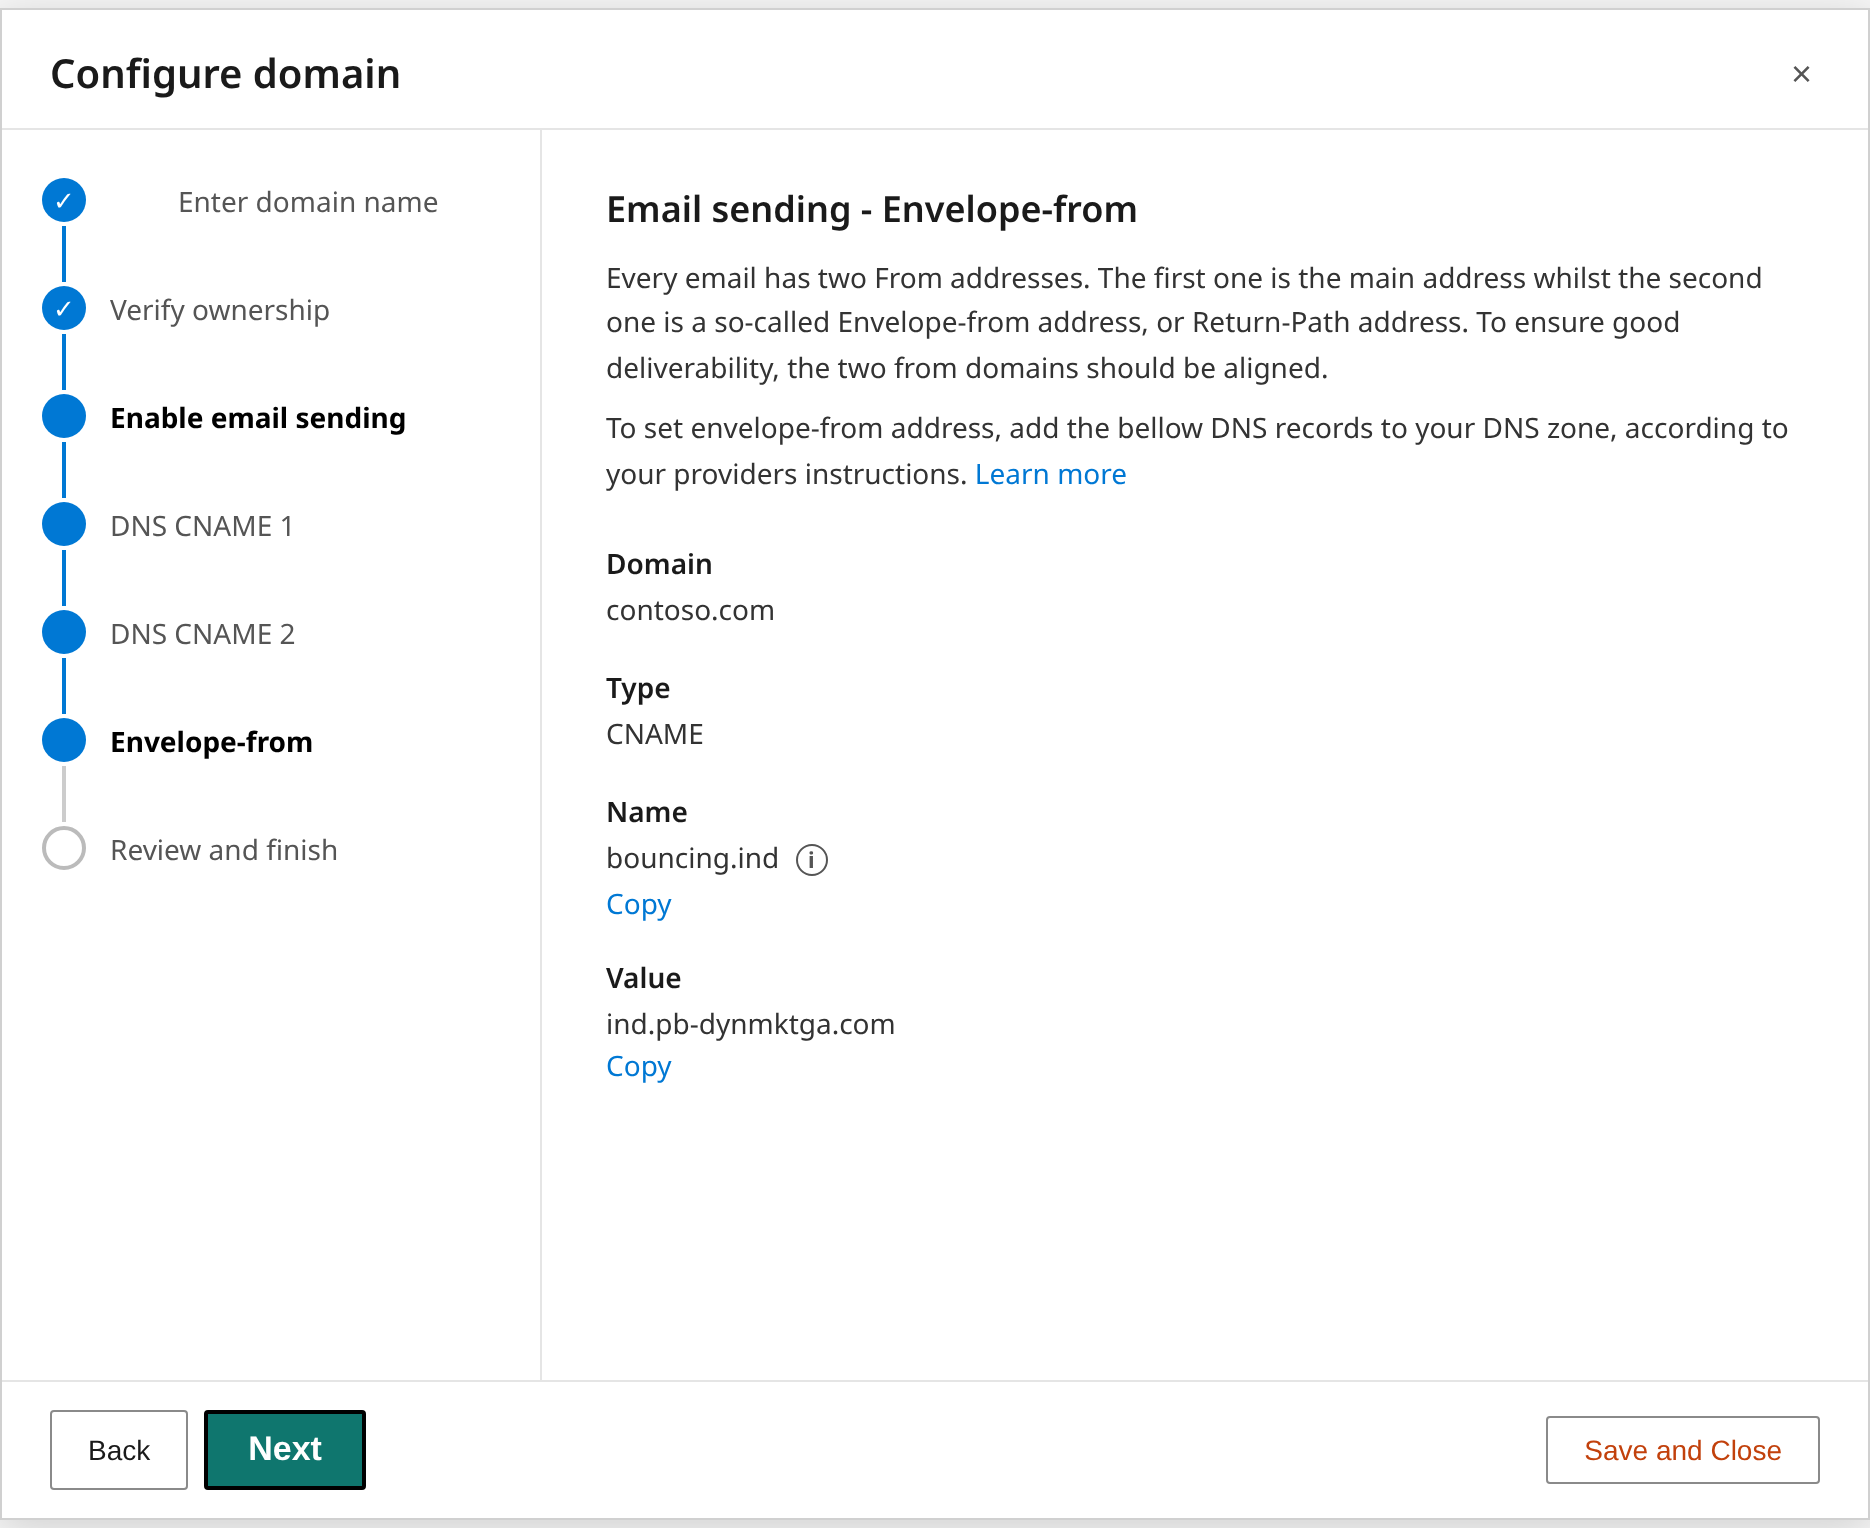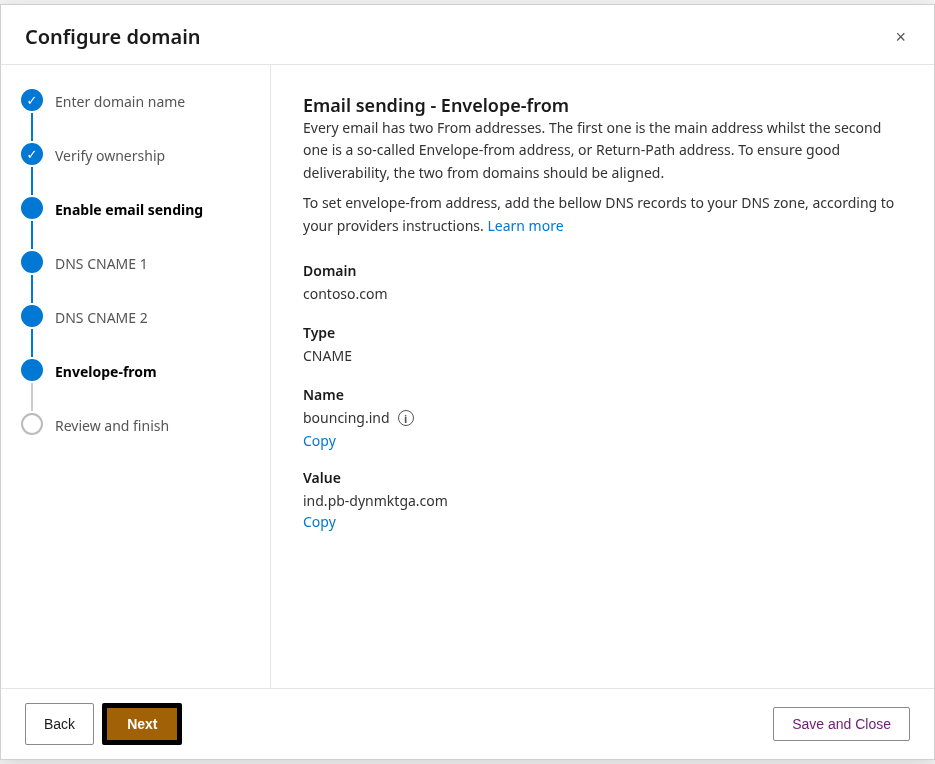--- a/index.html
+++ b/index.html
@@ -122,20 +122,21 @@
       flex: 1;
       padding: 28px 32px;
       overflow-y: auto;
       display: flex;
       flex-direction: column;
     }
     .content-title {
       font-size: 18px;
       font-weight: 600;
       color: #1a1a1a;
+      margin-bottom: 12px;
     }
     .content-desc {
       font-size: 14px;
       color: #333;
       line-height: 1.6;
       margin-bottom: 8px;
     }
     .content-desc2 {
       font-size: 14px;
       color: #333;
@@ -205,33 +206,33 @@
     .btn-back {
       background: #fff;
       border: 1px solid #8a8a8a;
       color: #1a1a1a;
       padding: 8px 18px;
       font-size: 14px;
       cursor: pointer;
       border-radius: 2px;
     }
     .btn-next {
-      background: #a16207;
-      border: 5px solid #000000;
+      background: #0f766e;
+      border: 2px solid #000000;
       color: #fff;
       padding: 8px 20px;
-      font-size: 14px;
+      font-size: 17px;
       cursor: pointer;
       border-radius: 2px;
       font-weight: 600;
     }
     .btn-save-close {
       background: #fff;
       border: 1px solid #8a8a8a;
-      color: #701a75;
+      color: #c2410c;
       padding: 8px 18px;
       font-size: 14px;
       cursor: pointer;
       border-radius: 2px;
     }
     .checkmark {
       font-size: 13px;
     }
   </style>
 </head>
@@ -248,21 +249,21 @@
 
     <div class="sidebar">
 
       <div class="step-item">
         <div class="step-indicator-col">
           <div class="step-circle completed">
             <span class="checkmark">✓</span>
           </div>
           <div class="step-line"></div>
         </div>
-        <div class="step-label muted" style="padding-top:3px;">Enter domain name</div>
+        <div class="step-label muted" style="padding-top:3px;margin-left:34px;">Enter domain name</div>
       </div>
 
       <div class="step-item">
         <div class="step-indicator-col">
           <div class="step-circle completed">
             <span class="checkmark">✓</span>
           </div>
           <div class="step-line"></div>
         </div>
         <div class="step-label muted" style="padding-top:3px;text-align:center;">Verify ownership</div>

